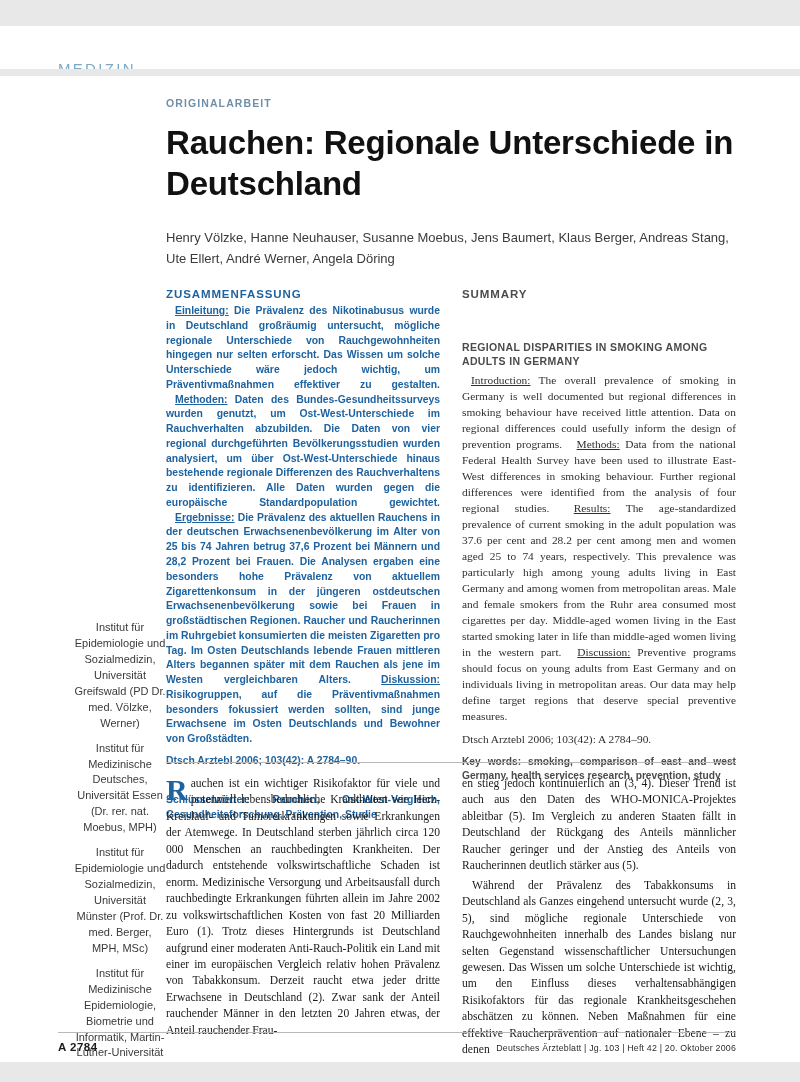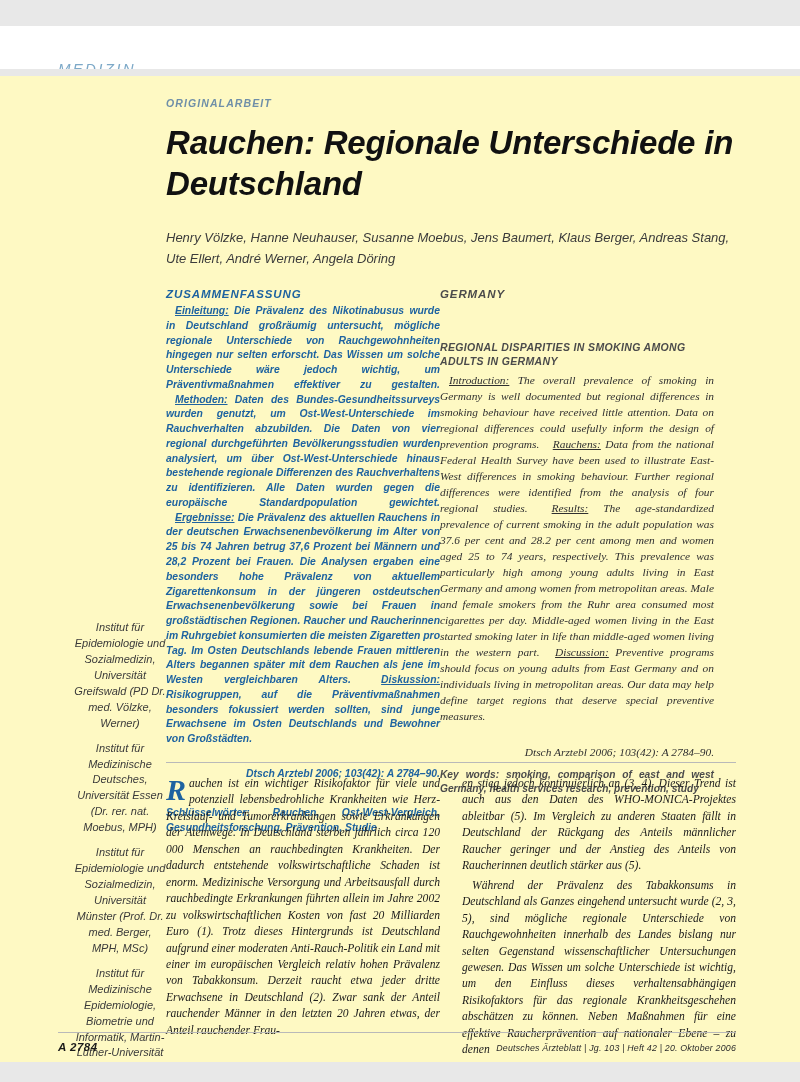--- a/index.html
+++ b/index.html
@@ -8,22 +8,21 @@
     width: 800px;
     height: 1082px;
     background: #d9d9d9;
     font-family: "Liberation Serif", serif;
     overflow: hidden;
   }
   .page {
     position: relative;
     width: 800px;
     height: 1082px;
-    background: #fef9c3;
-    font-style: italic;
+    background: #ffffff;
   }
   
   .top-band {
     position: absolute;
     left: 0; top: 0;
     width: 800px; height: 26px;
     background: #e8e8e8;
   }
   .journal-head {
     position: absolute;
@@ -77,20 +76,21 @@
     color: #3b3b3b;
     margin-top: 20px;
   }
 
   
   .abstract {
     position: absolute;
     left: 166px; top: 288px;
     width: 570px;
     display: flex;
+    gap: 22px;
   }
   .abs-col { width: 274px; }
   .abs-head {
     font-family: "Liberation Sans", sans-serif;
     font-size: 11.5px;
     font-weight: bold;
     letter-spacing: 0.9px;
     margin-bottom: 4px;
   }
   .abs-head.de { color: #1e63a0; }
@@ -117,22 +117,22 @@
   .abs-body-en {
     font-family: "Liberation Serif", serif;
     font-size: 11.4px;
     line-height: 1.40;
     color: #303030;
     text-align: justify;
     hyphens: auto;
   }
   .abs-body-de u, .abs-body-en u { text-decoration: underline; padding-left: 9px; }
   .cite-line {
-    text-align: right;
-    margin-top: 20px;
+    text-align: left;
+    margin-top: 7px;
   }
   .keywords-de {
     font-family: "Liberation Sans", sans-serif;
     font-size: 10.4px;
     font-weight: bold;
     color: #1e63a0;
     line-height: 1.42;
     margin-top: 24px;
     text-align: justify;
   }
@@ -252,25 +252,25 @@
         <u>Ergebnisse:</u><span> Die Prävalenz des aktuellen Rauchens in der deutschen Erwachsenenbevölkerung im Alter von 25 bis 74 Jahren betrug 37,6 Prozent bei Männern und 28,2 Prozent bei Frauen. Die Analysen ergaben eine besonders hohe Prävalenz von aktuellem Zigarettenkonsum in der jüngeren ostdeutschen Erwachsenenbevölkerung sowie bei Frauen in großstädtischen Regionen. Raucher und Raucherinnen im Ruhrgebiet konsumierten die meisten Zigaretten pro Tag. Im Osten Deutschlands lebende Frauen mittleren Alters begannen später mit dem Rauchen als jene im Westen vergleichbaren Alters.</span>
         <u>Diskussion:</u><span> Risikogruppen, auf die Präventivmaßnahmen besonders fokussiert werden sollten, sind junge Erwachsene im Osten Deutschlands und Bewohner von Großstädten.</span>
       </div>
       <div class="abs-body-de cite-line">Dtsch Arztebl 2006; 103(42): A 2784–90.</div>
       <div class="keywords-de">
         <span>Schlüsselwörter:</span><span> Rauchen, Ost-West-Vergleich, Gesundheitsforschung, Prävention, Studie</span>
       </div>
     </div>
 
     <div class="abs-col">
-      <div class="abs-head en">GERMANY</div>
+      <div class="abs-head en">SUMMARY</div>
       <div class="abs-sub">REGIONAL DISPARITIES IN SMOKING AMONG ADULTS IN GERMANY</div>
       <div class="abs-body-en">
         <u>Introduction:</u><span> The overall prevalence of smoking in Germany is well documented but regional differences in smoking behaviour have received little attention. Data on regional differences could usefully inform the design of prevention programs.</span>
-        <u>Rauchens:</u><span> Data from the national Federal Health Survey have been used to illustrate East-West differences in smoking behaviour. Further regional differences were identified from the analysis of four regional studies.</span>
+        <u>Methods:</u><span> Data from the national Federal Health Survey have been used to illustrate East-West differences in smoking behaviour. Further regional differences were identified from the analysis of four regional studies.</span>
         <u>Results:</u><span> The age-standardized prevalence of current smoking in the adult population was 37.6 per cent and 28.2 per cent among men and women aged 25 to 74 years, respectively. This prevalence was particularly high among young adults living in East Germany and among women from metropolitan areas. Male and female smokers from the Ruhr area consumed most cigarettes per day. Middle-aged women living in the East started smoking later in life than middle-aged women living in the western part.</span>
         <u>Discussion:</u><span> Preventive programs should focus on young adults from East Germany and on individuals living in metropolitan areas. Our data may help define target regions that deserve special preventive measures.</span>
       </div>
       <div class="abs-body-en cite-line">Dtsch Arztebl 2006; 103(42): A 2784–90.</div>
       <div class="keywords-en">
         <span>Key words:</span><span> smoking, comparison of east and west Germany, health services research, prevention, study</span>
       </div>
     </div>
 
   </div>

